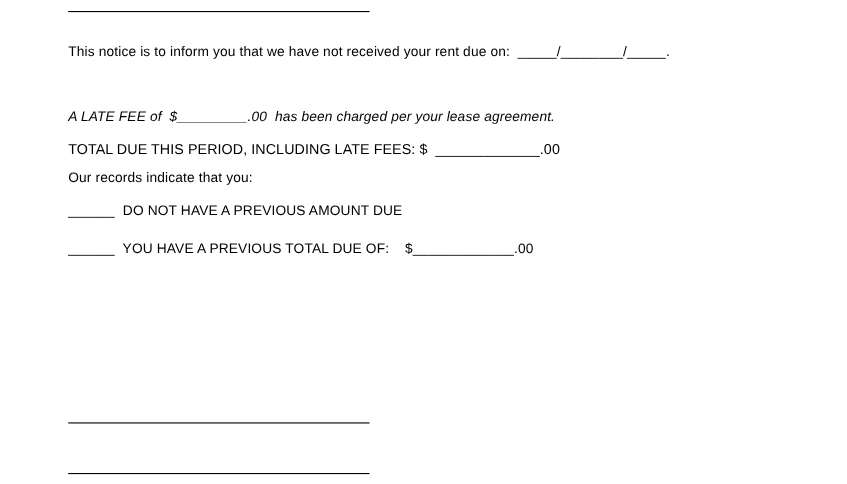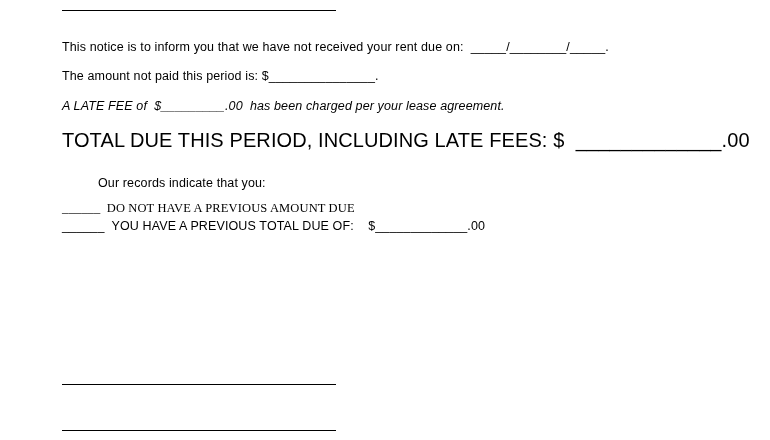--- a/index.html
+++ b/index.html
@@ -24,50 +24,49 @@
     position: absolute;
     left: 62px;
     white-space: pre;
   }
   .body-text {
     font-size: 12.5px;
     line-height: 1.2;
     letter-spacing: 0.01em;
   }
   .total-text {
-    font-size: 20px;
+    font-size: 13px;
     line-height: 1.2;
     letter-spacing: 0.005em;
   }
   .rule {
     position: absolute;
     left: 62px;
     width: 274px;
     border-bottom: 1px solid #000000;
     height: 0;
   }
 </style>
 </head>
 <body>
 
 <div class="page">
 
   <div class="rule" style="top:10px;"></div>
 
   <div class="line body-text" style="top:40px;">This notice is to inform you that we have not received your rent due on:  _____/________/_____.</div>
 
-  <div class="line body-text" style="top:69px;">The amount not paid this period is: $_______________.</div>
 
   <div class="line body-text" style="top:99px;font-style:italic;">A LATE FEE of  $_________.00  has been charged per your lease agreement.</div>
 
   <div class="line total-text" style="top:128px;">TOTAL DUE THIS PERIOD, INCLUDING LATE FEES: $  _____________.00</div>
 
-  <div class="line body-text" style="top:176px;margin-left:36px;">Our records indicate that you:</div>
+  <div class="line body-text" style="top:154px;">Our records indicate that you:</div>
 
-  <div class="line body-text" style="top:201px;font-family:Liberation Serif, serif;">______  DO NOT HAVE A PREVIOUS AMOUNT DUE</div>
+  <div class="line body-text" style="top:184px;">______  DO NOT HAVE A PREVIOUS AMOUNT DUE</div>
 
   <div class="line body-text" style="top:219px;">______  YOU HAVE A PREVIOUS TOTAL DUE OF:    $_____________.00</div>
 
 
 
   <div class="rule" style="top:384px;"></div>
 
   <div class="rule" style="top:430px;"></div>
 
 </div>

